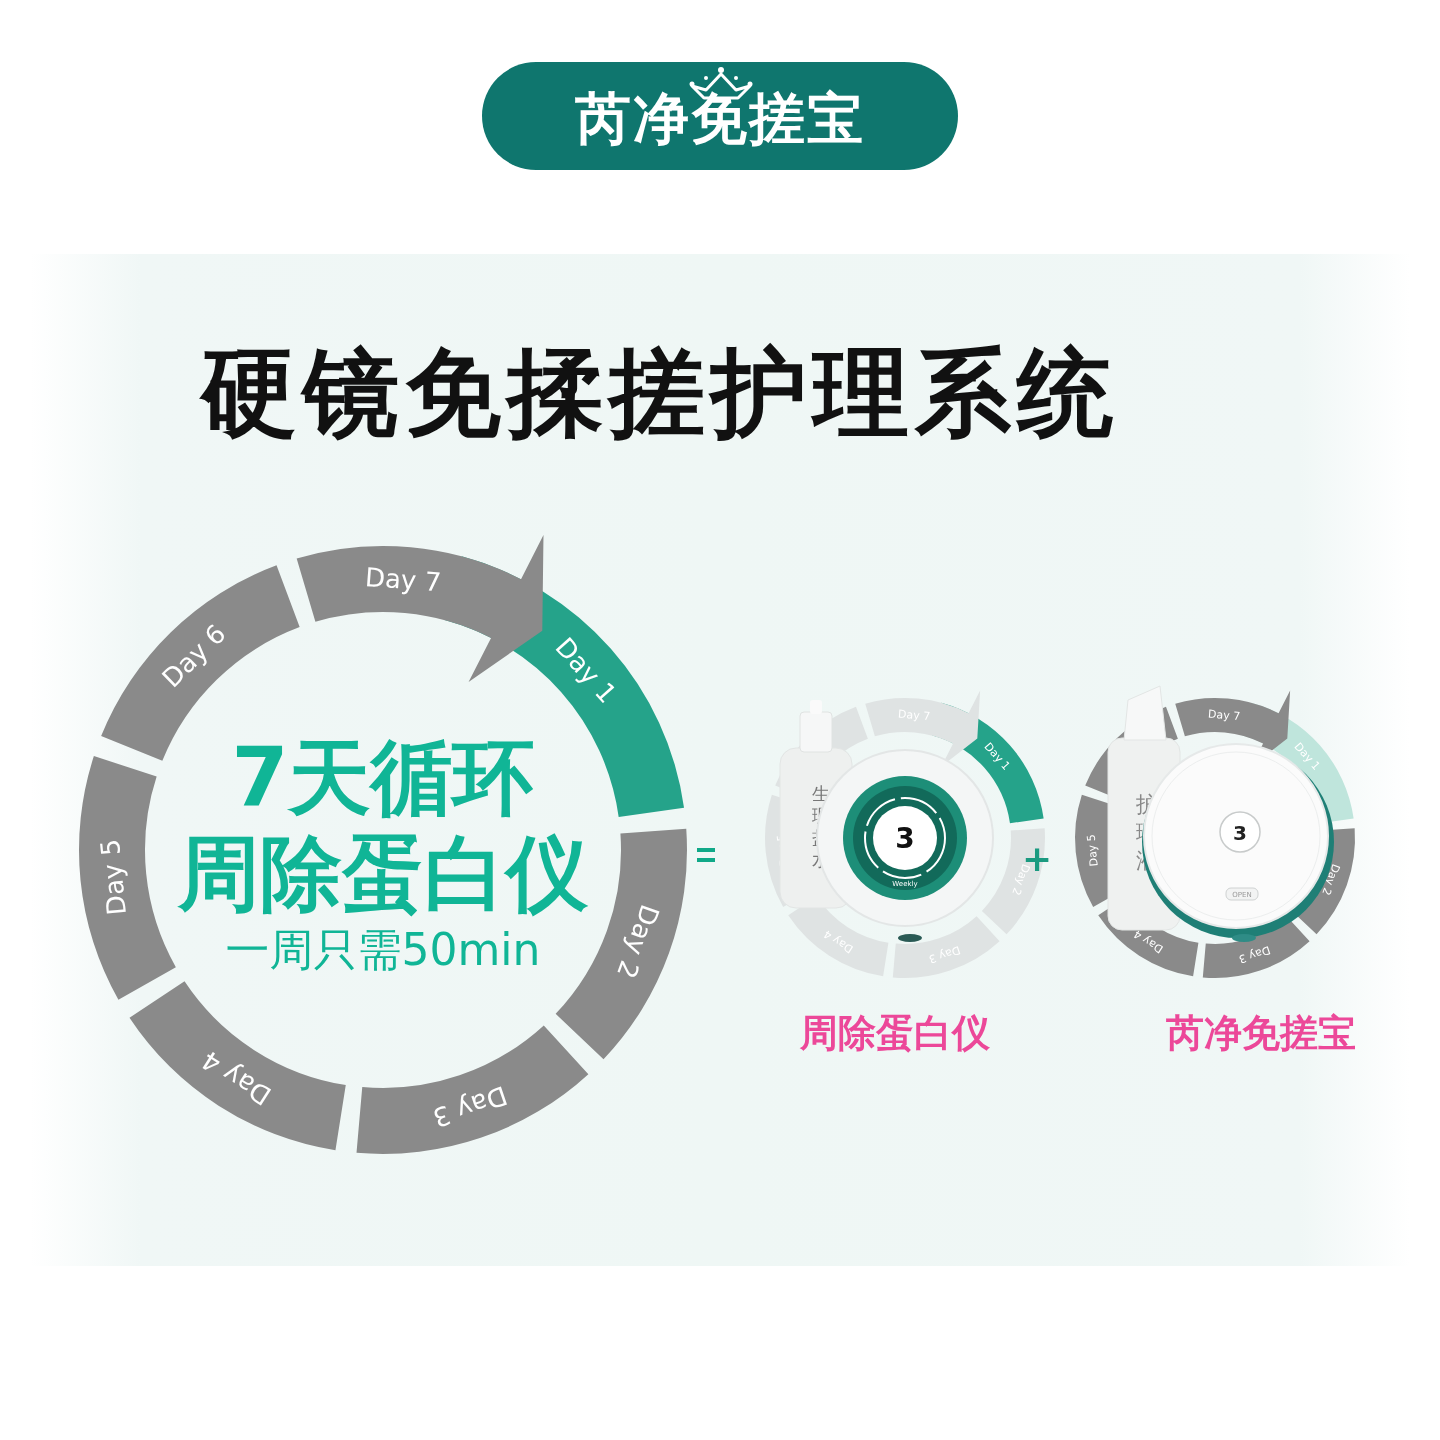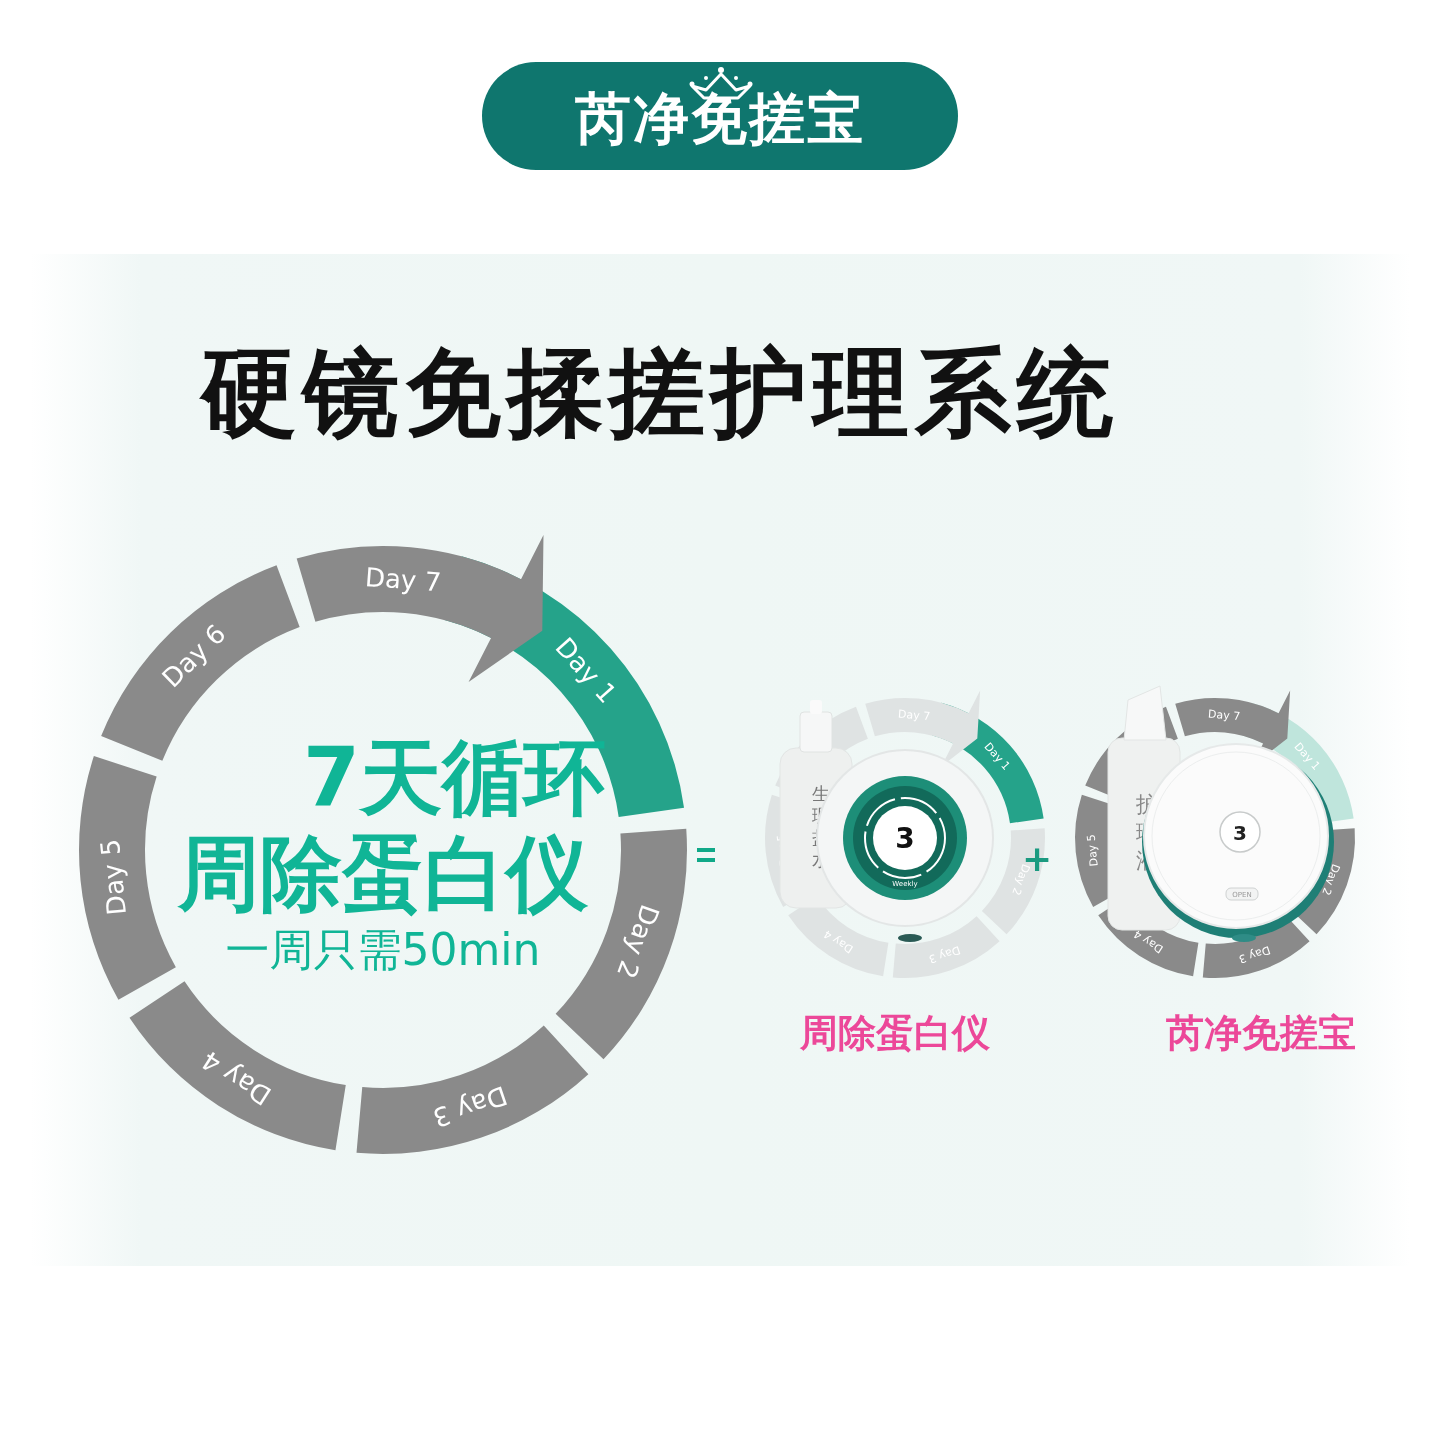--- a/index.html
+++ b/index.html
@@ -10,21 +10,21 @@
   .logo-pill{position:absolute;left:482px;top:62px;width:476px;height:108px;border-radius:54px;
              background:#0f766e;display:flex;align-items:center;justify-content:center;}
   .logo-text{color:#fff;font-size:56px;font-weight:bold;letter-spacing:2px;margin-top:8px;
              font-family:"DejaVu Sans",sans-serif;}
   .crown{position:absolute;left:688px;top:64px;}
   .title{position:absolute;left:0;top:330px;width:1320px;text-align:center;font-size:96px;font-weight:bold;
          color:#111;letter-spacing:6px;font-family:"DejaVu Sans",sans-serif;}
   svg.ring{position:absolute;left:0;top:0;}
   .center-text{position:absolute;left:160px;width:446px;text-align:center;color:#10b596;
                font-family:"DejaVu Sans",sans-serif;}
-  .ct1{top:730px;font-size:82px;font-weight:bold;line-height:96px;text-align:right;}
+  .ct1{top:730px;font-size:82px;font-weight:bold;line-height:96px;}
   .ct2{top:826px;font-size:82px;font-weight:bold;line-height:96px;}
   .ct3{top:922px;font-size:44px;line-height:56px;}
   .eq{position:absolute;left:697px;top:848px;width:18px;}
   .eq div{height:4px;background:#10a988;margin-bottom:6px;}
   .product-label{position:absolute;top:1008px;font-size:38px;color:#ec4899;font-family:"DejaVu Sans",sans-serif;font-weight:bold;}
   .plus{position:absolute;left:1022px;top:838px;font-size:36px;color:#1a9a80;font-weight:bold;}
 </style>
 </head>
 <body>
 

